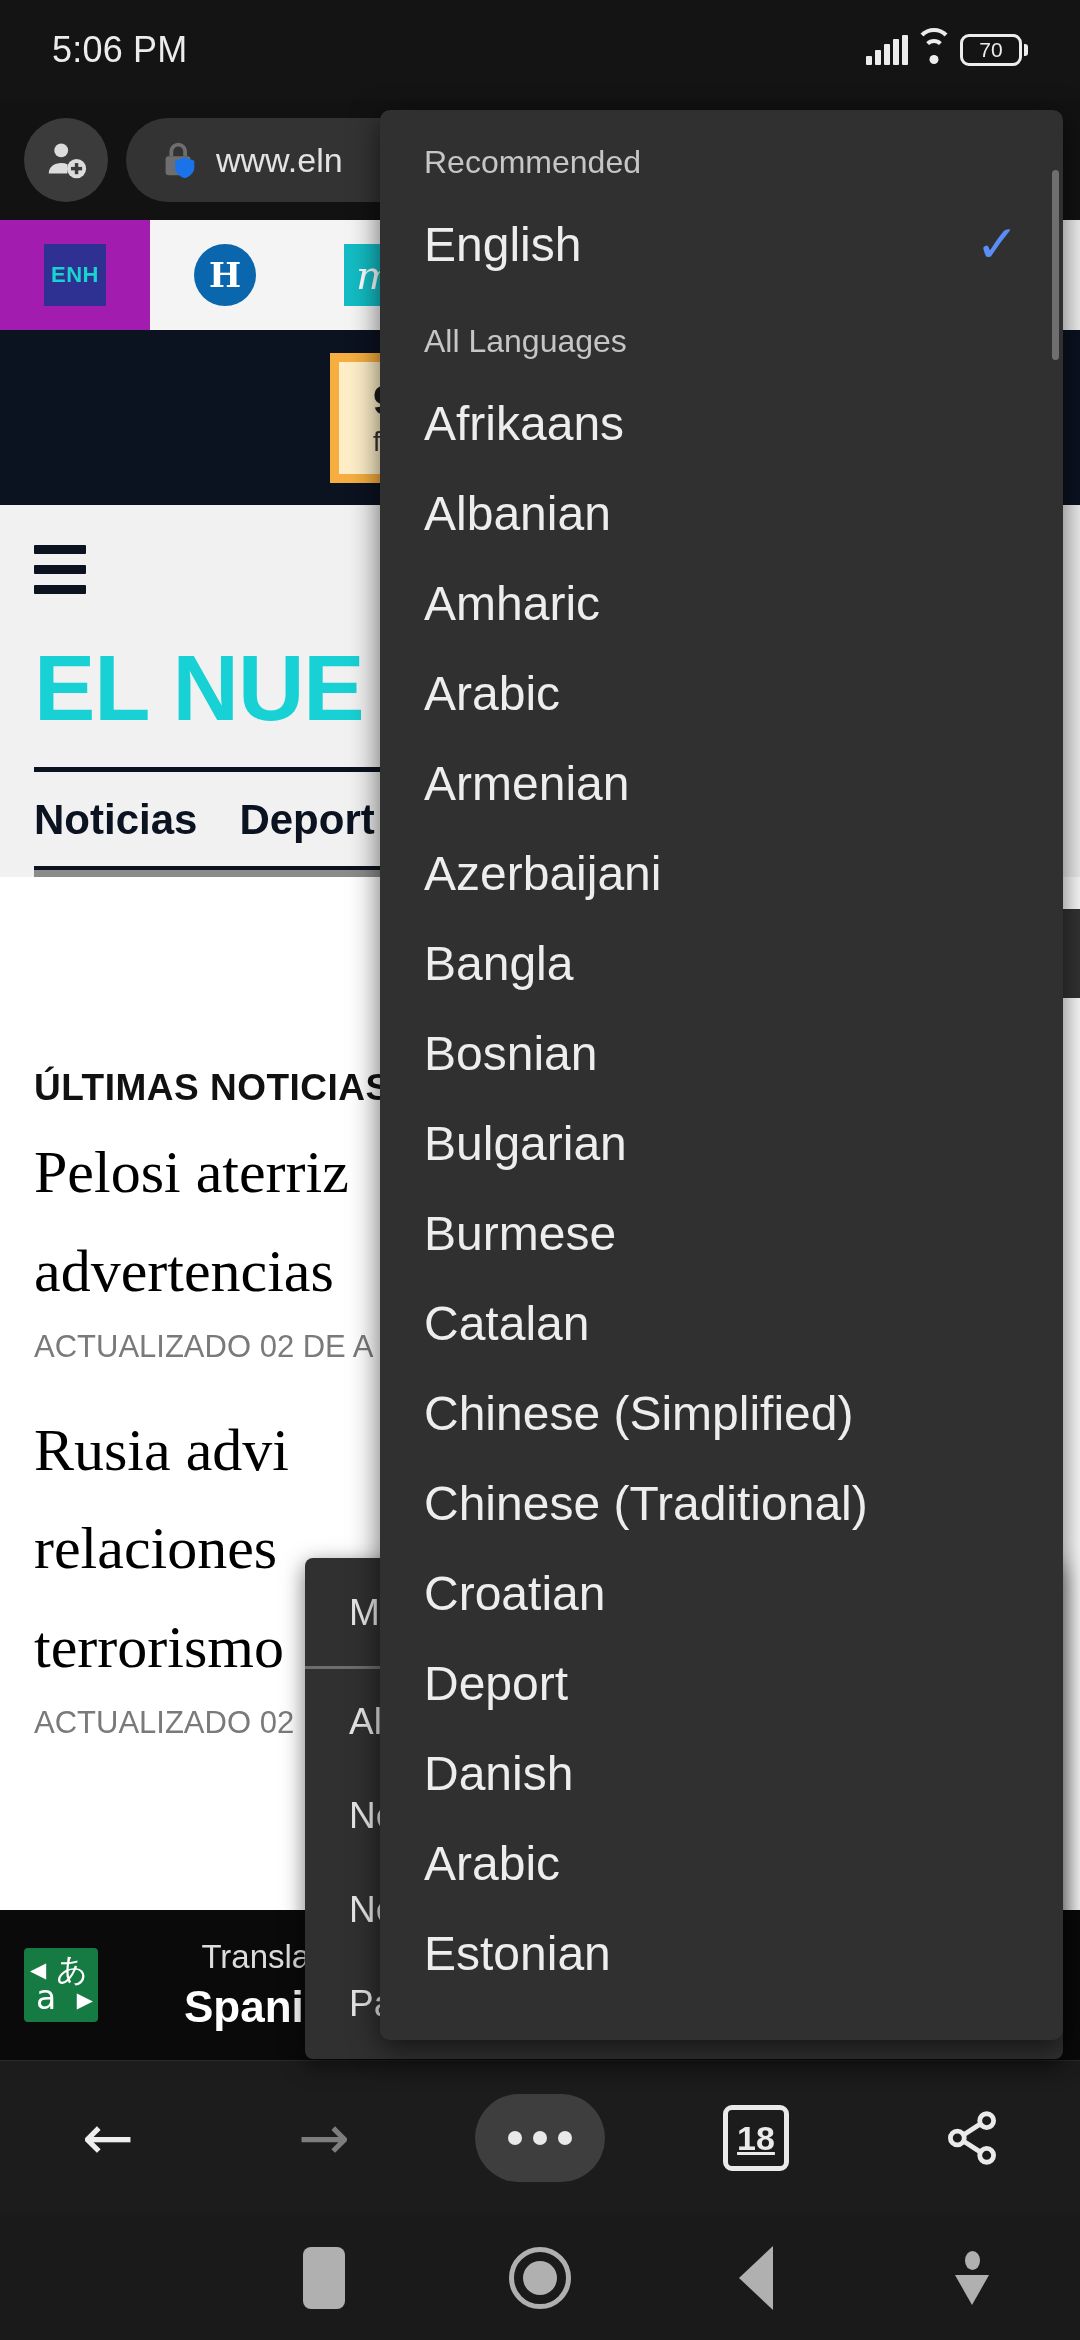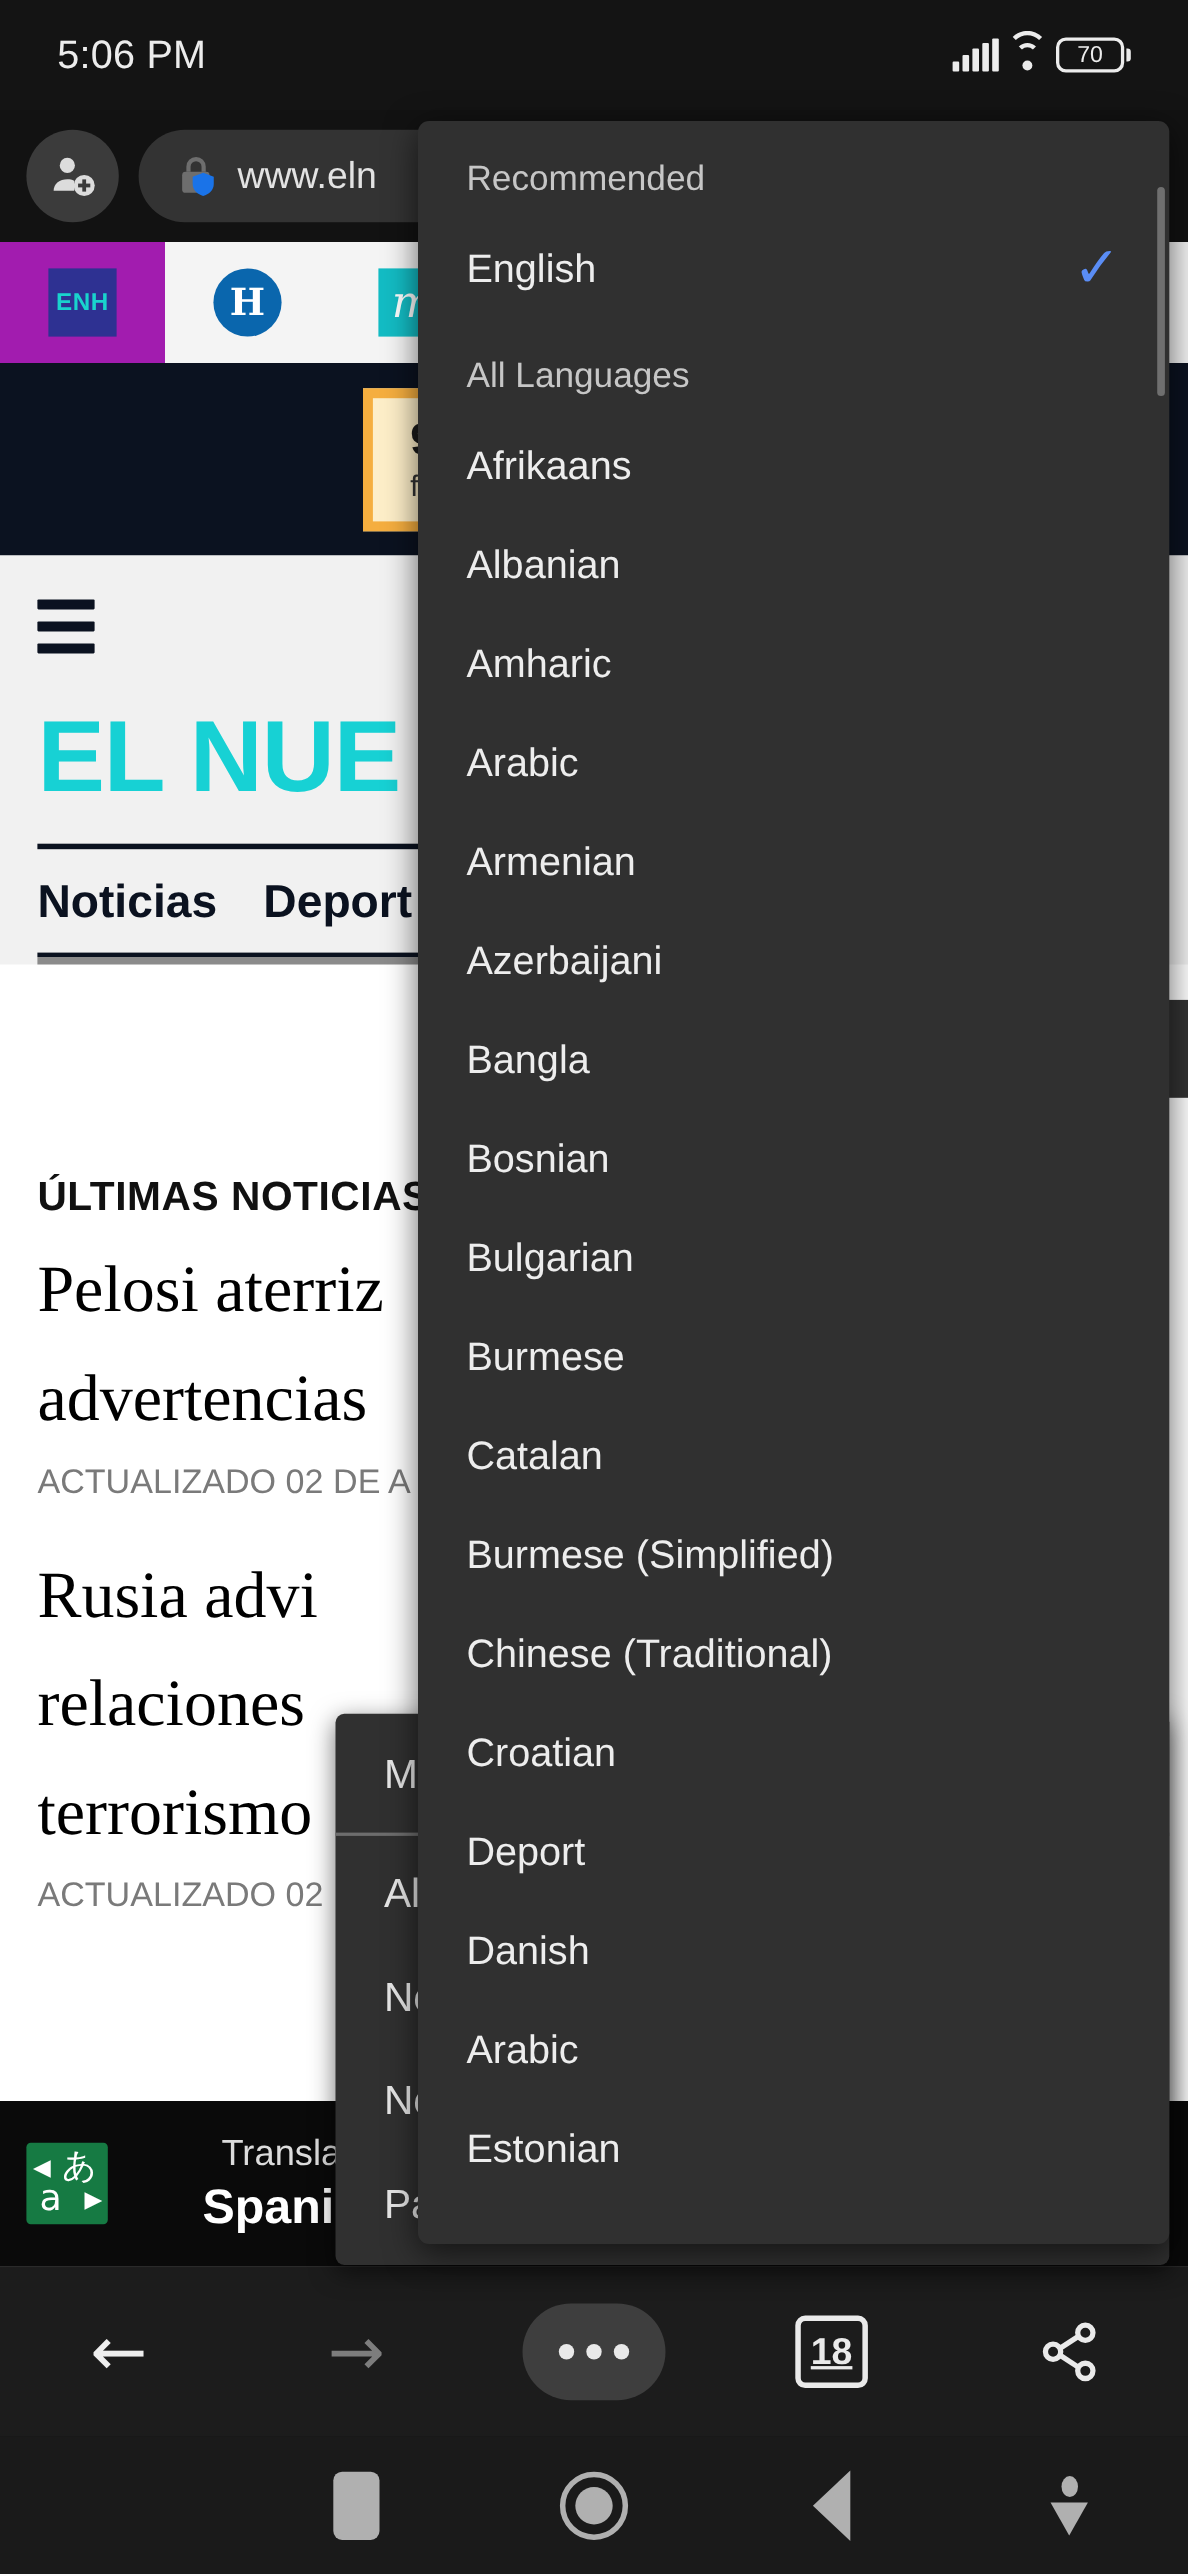--- a/index.html
+++ b/index.html
@@ -114,21 +114,21 @@
   .omi { font-size:37px; color:#e6e6e6; padding:26px 44px; white-space:nowrap; }
   #omi-divider { height:3px; background:#6d6d6d; margin:6px 0; }
 
   
   #lang-menu { position:absolute; left:380px; top:110px; width:683px; height:1930px;
     background:#303030; border-radius:10px; overflow:hidden; z-index:60;
     box-shadow:0 8px 30px rgba(0,0,0,.6); }
   .lang-header { font-size:32px; color:#c6c6c6; padding:34px 66px 18px 44px; white-space:nowrap; }
   .lang-item { height:90px; display:flex; align-items:center; justify-content:space-between;
     padding:0 44px; }
-  .lang-label { font-size:36px; color:#ededed; white-space:nowrap; }
+  .lang-label { font-size:48px; color:#ededed; white-space:nowrap; }
   .lang-check { color:#5a8df5; font-size:52px; line-height:1; }
   #scroll-thumb { position:absolute; right:4px; top:60px; width:7px; height:190px;
     background:#6f6f6f; border-radius:4px; }
 
   
   #browser-bottom { position:absolute; left:0; top:2060px; width:1080px; height:155px;
     background:#1c1c1c; display:flex; align-items:center; justify-content:space-around;
     border-top:1px solid #2a2a2a; }
   .bt { display:flex; align-items:center; justify-content:center; width:140px; height:110px; }
   #menu-pill { width:130px; height:88px; border-radius:44px; background:#3e3e3e;
@@ -321,21 +321,21 @@
     <div class="lang-item">
         <span class="lang-label">Bulgarian</span>
       </div>
     <div class="lang-item">
         <span class="lang-label">Burmese</span>
       </div>
     <div class="lang-item">
         <span class="lang-label">Catalan</span>
       </div>
     <div class="lang-item">
-        <span class="lang-label">Burmese (Simplified)</span>
+        <span class="lang-label">Chinese (Simplified)</span>
       </div>
     <div class="lang-item">
         <span class="lang-label">Chinese (Traditional)</span>
       </div>
     <div class="lang-item">
         <span class="lang-label">Croatian</span>
       </div>
     <div class="lang-item">
         <span class="lang-label">Deport</span>
       </div>

